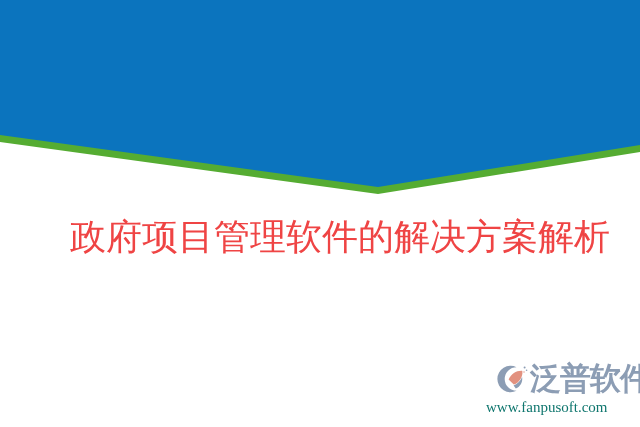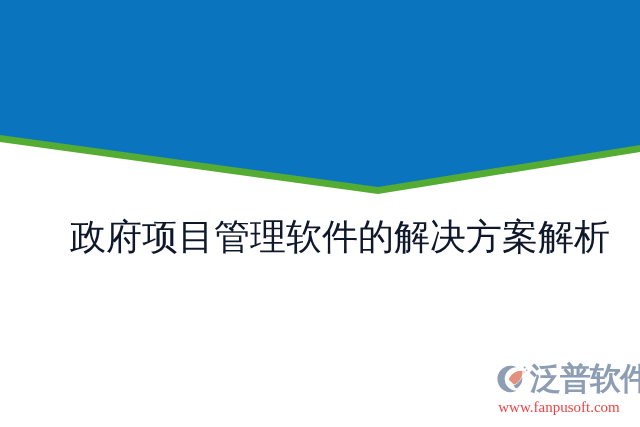--- a/index.html
+++ b/index.html
@@ -41,21 +41,21 @@
     top: 214px;
     width: 640px;
     text-align: center;
   }
   .slide-title {
     display: inline-block;
     font-family: "Liberation Serif", "DejaVu Serif", serif;
     font-size: 36px;
     font-weight: 400;
     line-height: 46px;
-    color: #0f172a;
+    color: #ef4444;
     letter-spacing: 0px;
     white-space: nowrap;
     margin-left: 40px;
   }
 
   
   .logo {
     position: absolute;
     right: 8px;
     bottom: 8px;
@@ -86,22 +86,21 @@
     line-height: 30px;
     color: #8C9DB4;
     letter-spacing: -1px;
     white-space: nowrap;
   }
   .logo-url {
     font-family: "Liberation Serif", "DejaVu Serif", serif;
     font-size: 15px;
     font-weight: 400;
     line-height: 18px;
-    color: #ef4444;
-    text-align: center;
+    color: #0f766e;
     white-space: nowrap;
     margin-top: 1px;
   }
 </style>
 </head>
 <body>
 
 <div class="slide">
 
   <div class="header-band">

